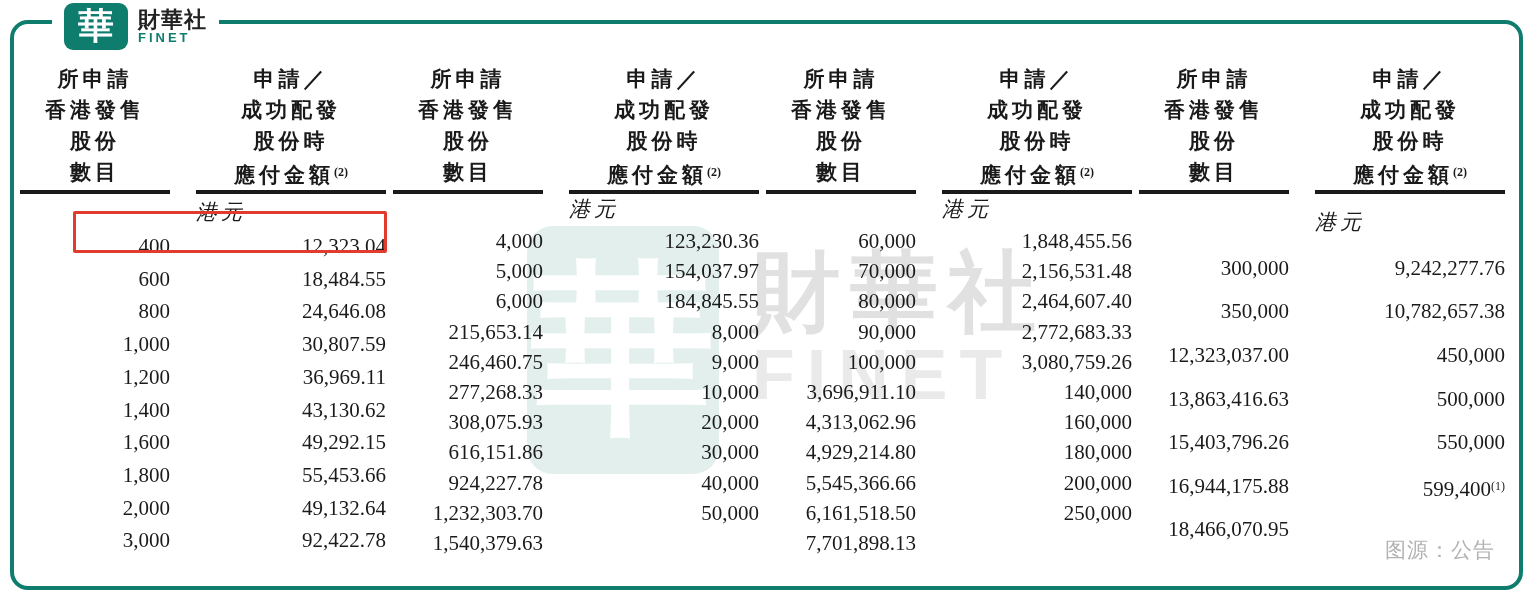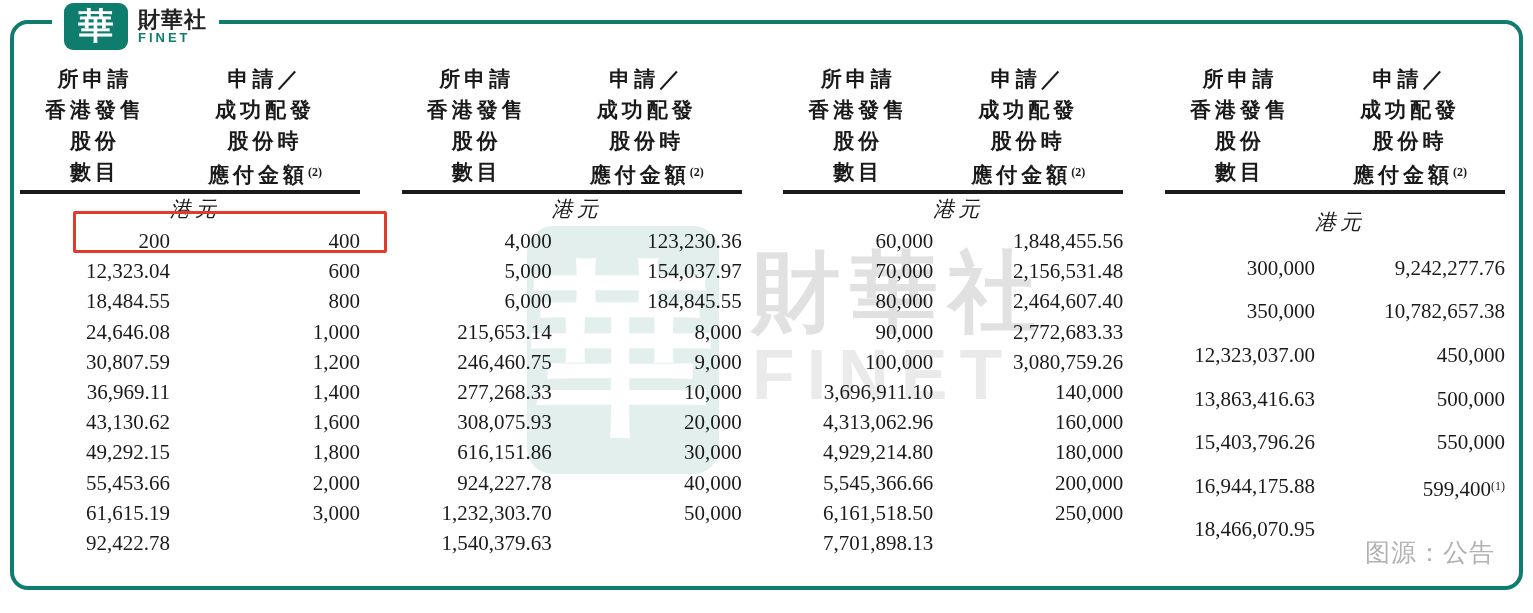--- a/index.html
+++ b/index.html
@@ -108,20 +108,21 @@
   .table{
     position:absolute;
     left:20px; top:64px; right:28px;
     display:flex;
     justify-content:space-between;
     z-index:2;
   }
   .group{
     display:grid;
     grid-template-columns:150px 190px;
+    column-gap:26px;
   }
   .hdr{
     font-weight:bold;
     font-size:21px;
     line-height:31px;
     text-align:center;
     letter-spacing:4px;
     border-bottom:4px solid var(--ink);
     padding-bottom:2px;
     height:130px;
@@ -159,21 +160,21 @@
     border:3px solid var(--red);
     border-radius:2px;
     z-index:4;
     background:transparent;
   }
   .caption{
     position:absolute;
     right:38px; top:536px;
     z-index:2;
     font-family:"Liberation Sans","DejaVu Sans",sans-serif;
-    font-size:25px;
+    font-size:21px;
     letter-spacing:1px;
     color:var(--caption-gray);
   }
 </style>
 </head>
 <body>
 
 <div class="page">
 
   <div class="frame"></div>
@@ -205,39 +206,38 @@
           <div class="hline">數目</div>
         </div>
         <div class="hdr">
           <div class="hline">申請／</div>
           <div class="hline">成功配發</div>
           <div class="hline">股份時</div>
           <div class="hline">應付金額<sup>(2)</sup></div>
         </div>
         <div class="hkd-empty"></div>
         <div class="hkd">港元</div>
-        <div class="cell s">200</div>
         <div class="cell s">400</div>
         <div class="cell a">12,323.04</div>
         <div class="cell s">600</div>
         <div class="cell a">18,484.55</div>
         <div class="cell s">800</div>
         <div class="cell a">24,646.08</div>
         <div class="cell s">1,000</div>
         <div class="cell a">30,807.59</div>
         <div class="cell s">1,200</div>
         <div class="cell a">36,969.11</div>
         <div class="cell s">1,400</div>
         <div class="cell a">43,130.62</div>
         <div class="cell s">1,600</div>
         <div class="cell a">49,292.15</div>
         <div class="cell s">1,800</div>
         <div class="cell a">55,453.66</div>
         <div class="cell s">2,000</div>
-        <div class="cell a">61,615.19</div>
+        <div class="cell a">49,132.64</div>
         <div class="cell s">3,000</div>
         <div class="cell a">92,422.78</div>
       </div>
       <div class="group">
         <div class="hdr">
           <div class="hline">所申請</div>
           <div class="hline">香港發售</div>
           <div class="hline">股份</div>
           <div class="hline">數目</div>
         </div>

